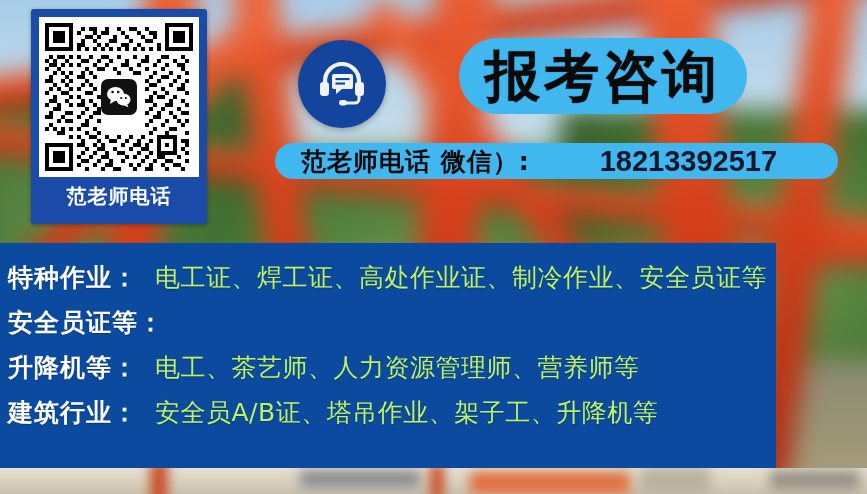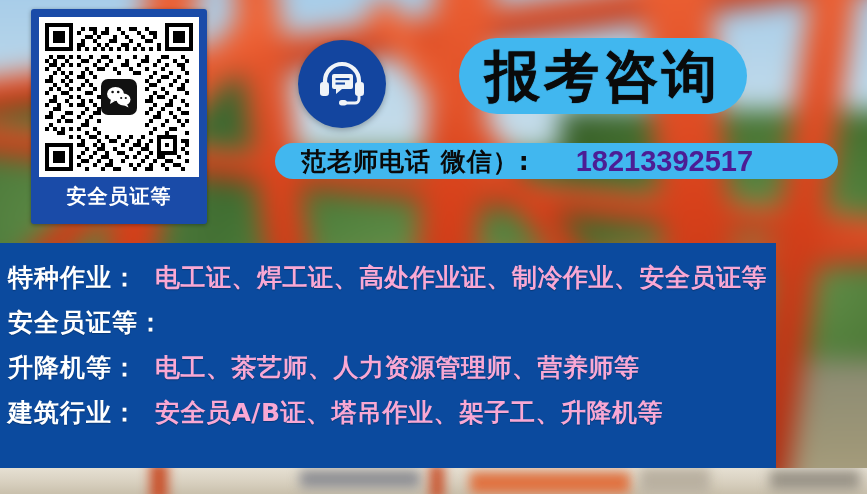--- a/index.html
+++ b/index.html
@@ -111,22 +111,22 @@
   .pill-phone{
     left:275px;top:143px;width:563px;height:36px;
     justify-content:flex-start;padding-left:26px;box-sizing:border-box;
   }
   .pill-phone .p-name{
     color:#0a0a0a;font-size:25px;font-weight:bold;letter-spacing:1px;
     white-space:nowrap;line-height:1;
     font-family:"DejaVu Sans","Liberation Sans",sans-serif;
   }
   .pill-phone .p-num{
-    color:#4c1d95;font-size:29px;font-weight:bold;letter-spacing:0px;
-    white-space:nowrap;line-height:1;margin-left:46px;
+    color:#0f172a;font-size:29px;font-weight:bold;letter-spacing:0px;
+    white-space:nowrap;line-height:1;margin-left:70px;
     font-family:"Liberation Sans",sans-serif;
   }
 
   
   .panel{
     position:absolute;left:0;top:243px;width:776px;height:225px;
     background:#0b4a9e;
   }
   .row{
     display:flex;align-items:baseline;
@@ -134,21 +134,21 @@
     height:45px;
   }
   .row:nth-child(1){padding-top:22px;}
   .row .label{
     color:#ffffff;font-size:25px;font-weight:bold;letter-spacing:1px;
     width:147px;flex:0 0 147px;white-space:nowrap;line-height:1;
     font-family:"DejaVu Sans","Liberation Sans",sans-serif;
     text-shadow:0 1px 1px rgba(0,0,0,.25);
   }
   .row .value{
-    color:#f9a8d4;font-size:25px;font-weight:bold;letter-spacing:0.5px;
+    color:#bef264;font-size:25px;font-weight:normal;letter-spacing:0.5px;
     white-space:nowrap;line-height:1;
     font-family:"DejaVu Sans","Liberation Sans",sans-serif;
     text-shadow:0 1px 1px rgba(0,0,0,.25);
   }
 </style>
 </head>
 <body>
 
 <div class="poster">
 
@@ -477,21 +477,21 @@
           <polygon points="5,13 4,18 9,15" fill="#fff"></polygon>
           <circle cx="6.6" cy="6" r="1.3" fill="#111"></circle>
           <circle cx="12.2" cy="6" r="1.3" fill="#111"></circle>
           <ellipse cx="17.5" cy="13.5" rx="7" ry="6" fill="#fff"></ellipse>
           <polygon points="21,18 22.5,21.5 17.5,19" fill="#fff"></polygon>
           <circle cx="15.2" cy="12" r="1.1" fill="#111"></circle>
           <circle cx="19.8" cy="12" r="1.1" fill="#111"></circle>
         </svg>
       </div>
     </div>
-    <div class="qr-label">安全员证等</div>
+    <div class="qr-label">范老师电话</div>
   </div>
 
   <div class="headset">
     <svg width="54" height="54" viewBox="0 0 54 54">
       <path d="M10 28 V24 A17 17 0 0 1 44 24 V28" stroke="#f0f4f8" stroke-width="4.2" fill="none" stroke-linecap="round"></path>
       <rect x="5" y="25" width="9" height="14" rx="3.2" fill="#f0f4f8"></rect>
       <rect x="40" y="25" width="9" height="14" rx="3.2" fill="#f0f4f8"></rect>
       <rect x="17" y="17" width="21" height="15" rx="2" fill="#f0f4f8"></rect>
       <polygon points="21,31 21,37 27,32" fill="#f0f4f8"></polygon>
       <rect x="20.5" y="21" width="14" height="2.1" fill="#13459f"></rect>

